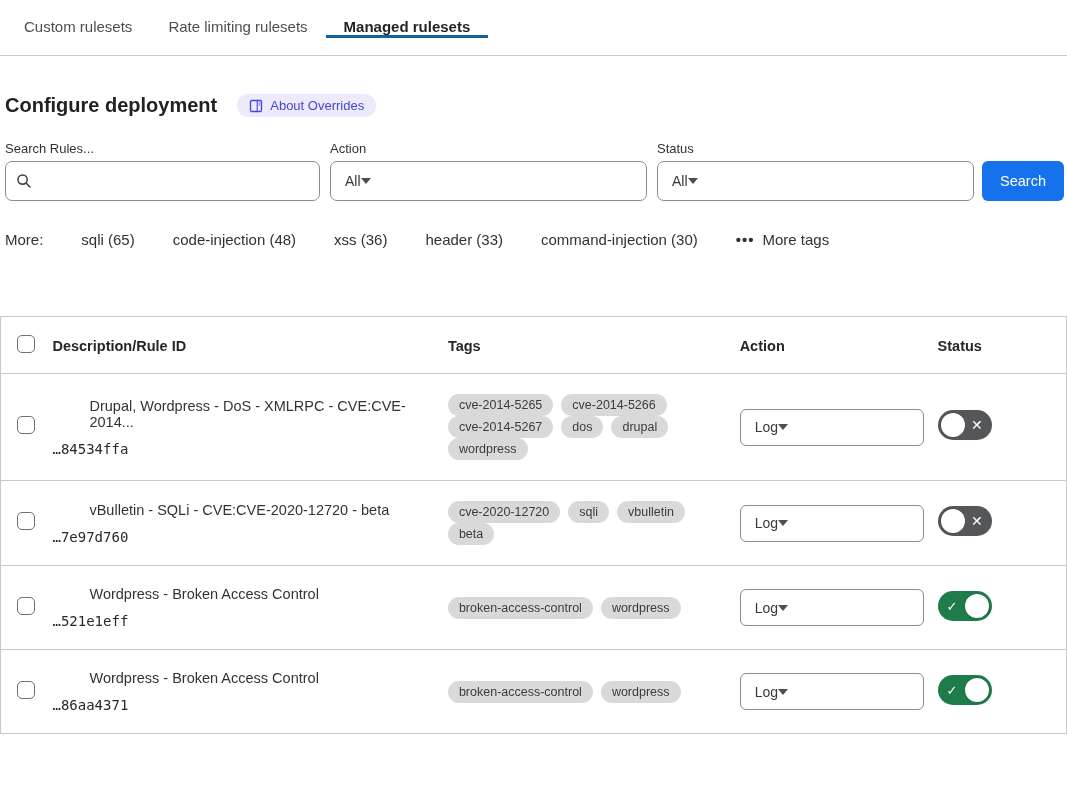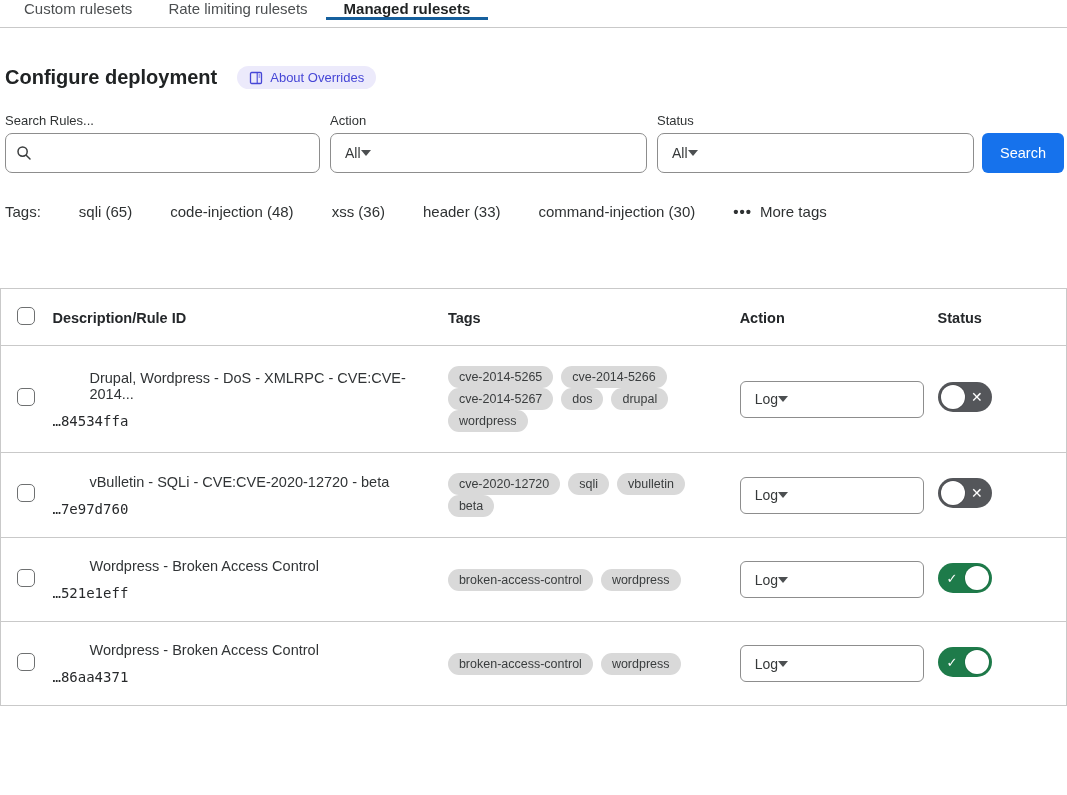--- a/index.html
+++ b/index.html
@@ -16,21 +16,21 @@
   }
   *{box-sizing:border-box;margin:0;padding:0;}
   html,body{background:#fff;}
   body{
     width:1067px;height:795px;overflow:hidden;
     font-family:"Liberation Sans","DejaVu Sans",sans-serif;
     color:var(--text);
   }
   
   .tabs{
-    display:flex;align-items:flex-start;height:28px;
+    display:flex;align-items:center;height:56px;
     border-bottom:1px solid var(--border);
     padding-left:6px;
   }
   .tab{
     display:flex;align-items:center;
     padding:0 18px;font-size:15px;color:#4c4f51;
     cursor:pointer;border-bottom:3px solid transparent;
     margin-bottom:-1px;
   }
   .tab.active{
@@ -189,21 +189,21 @@
     <label>Status</label>
     <div class="select wide">
       <span>All</span>
       <span class="chevron"></span>
     </div>
   </div>
   <button class="search-btn">Search</button>
 </div>
 
 <div class="tags-bar">
-  <span class="tags-label">Tags:</span>
+  <span class="tags-label">More:</span>
   <span class="tags-list">
       <a class="tag-link">sqli (65)</a>
       <a class="tag-link">code-injection (48)</a>
       <a class="tag-link">xss (36)</a>
       <a class="tag-link">header (33)</a>
       <a class="tag-link">command-injection (30)</a>
     </span>
   <span class="more-tags">
     <span class="dots">•••</span>
     <span>More tags</span>

